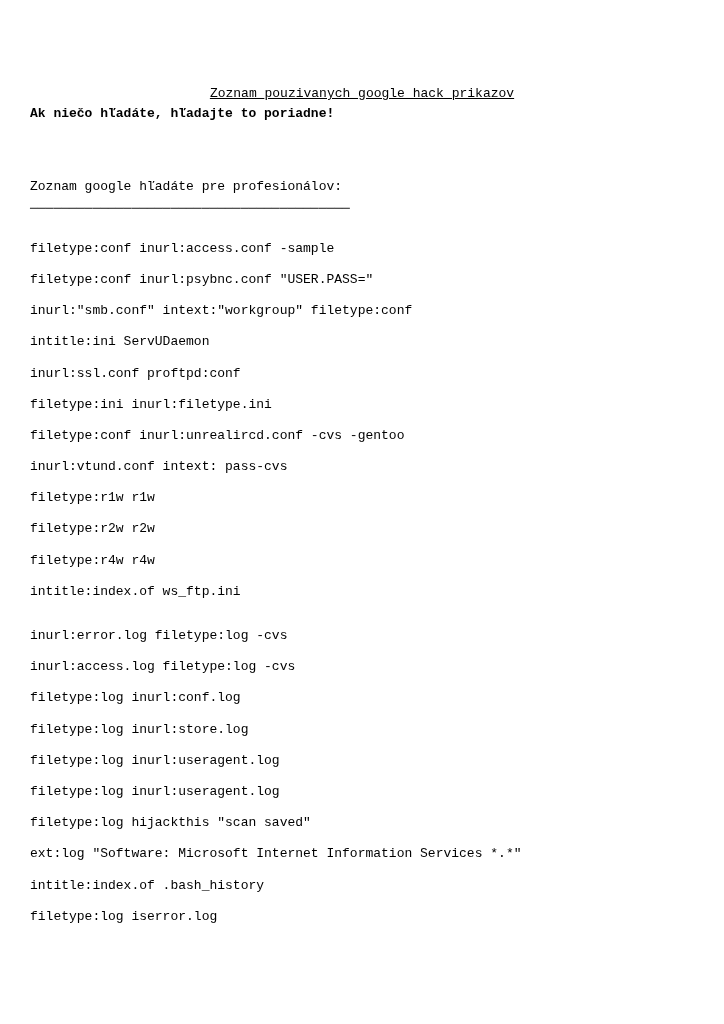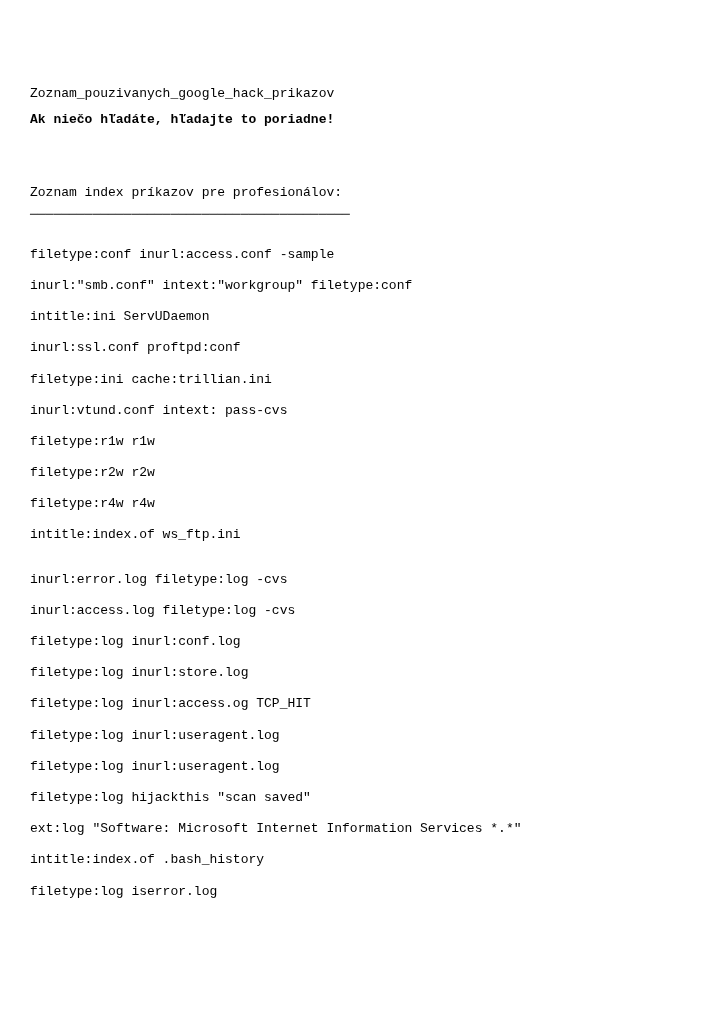--- a/index.html
+++ b/index.html
@@ -11,22 +11,23 @@
       width: 724px;
       height: 1024px;
       background: #fff;
       font-family: 'Courier New', Courier, monospace;
       font-size: 13px;
       color: #000;
       padding: 85px 30px 30px 30px;
       line-height: 1.4;
     }
     .title {
-      text-align: left;
-      margin-bottom: 8px;
+      text-align: center;
+      margin-bottom: 2px;
+      text-decoration: underline;
     }
     .subtitle {
       margin-bottom: 55px;
       font-weight: bold;
     }
     .section-header {
       margin-bottom: 3px;
     }
     .underline {
       margin-bottom: 22px;
@@ -39,41 +40,42 @@
     .spacer {
       height: 13px;
     }
   </style>
 </head>
 <body>
 
 <div class="title">Zoznam_pouzivanych_google_hack_prikazov</div>
 <div class="subtitle">Ak niečo hľadáte, hľadajte to poriadne!</div>
 
-<div class="section-header">Zoznam index príkazov pre profesionálov:</div>
+<div class="section-header">Zoznam google hľadáte pre profesionálov:</div>
 <div class="underline">─────────────────────────────────────────</div>
 
 <div id="block1">
     <div class="command-line">filetype:conf inurl:access.conf -sample</div>
+    <div class="command-line">filetype:conf inurl:psybnc.conf "USER.PASS="</div>
     <div class="command-line">inurl:"smb.conf" intext:"workgroup" filetype:conf</div>
     <div class="command-line">intitle:ini ServUDaemon</div>
     <div class="command-line">inurl:ssl.conf proftpd:conf</div>
-    <div class="command-line">filetype:ini cache:trillian.ini</div>
+    <div class="command-line">filetype:ini inurl:filetype.ini</div>
+    <div class="command-line">filetype:conf inurl:unrealircd.conf -cvs -gentoo</div>
     <div class="command-line">inurl:vtund.conf intext: pass-cvs</div>
     <div class="command-line">filetype:r1w r1w</div>
     <div class="command-line">filetype:r2w r2w</div>
     <div class="command-line">filetype:r4w r4w</div>
     <div class="command-line">intitle:index.of ws_ftp.ini</div>
   </div>
 <div class="spacer"></div>
 <div id="block2">
     <div class="command-line">inurl:error.log filetype:log -cvs</div>
     <div class="command-line">inurl:access.log filetype:log -cvs</div>
     <div class="command-line">filetype:log inurl:conf.log</div>
     <div class="command-line">filetype:log inurl:store.log</div>
-    <div class="command-line">filetype:log inurl:access.og TCP_HIT</div>
     <div class="command-line">filetype:log inurl:useragent.log</div>
     <div class="command-line">filetype:log inurl:useragent.log</div>
     <div class="command-line">filetype:log hijackthis "scan saved"</div>
     <div class="command-line">ext:log "Software: Microsoft Internet Information Services *.*"</div>
     <div class="command-line">intitle:index.of .bash_history</div>
     <div class="command-line">filetype:log iserror.log</div>
   </div>
 
 </body></html>

